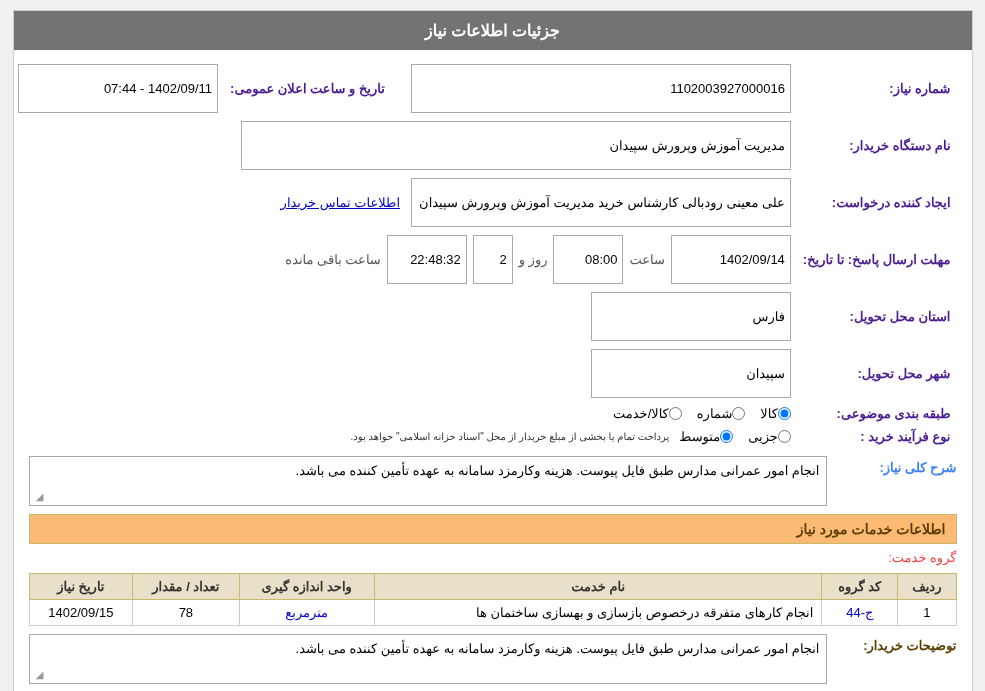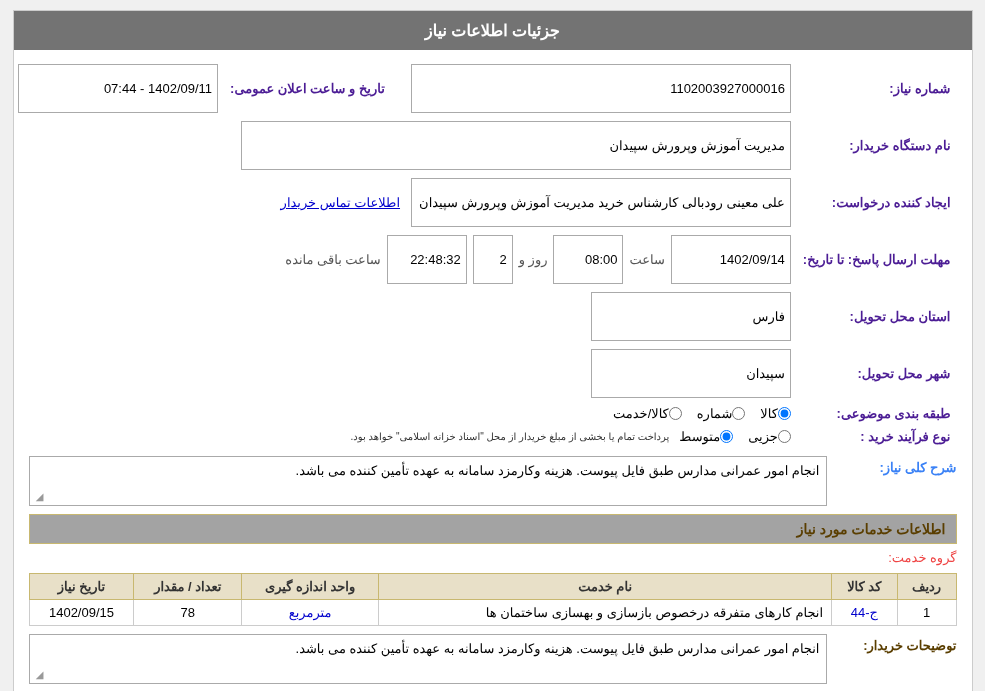--- a/index.html
+++ b/index.html
@@ -74,21 +74,21 @@
       display: flex;
       gap: 15px;
       align-items: center;
       direction: rtl;
     }
     .radio-item {
       display: flex;
       align-items: center;
     }
     .section-header {
-      background: #a3a3a3;
+      background: #fdba74;
       border: 1px solid #c8b870;
       padding: 6px 10px;
       font-weight: bold;
       font-size: 14px;
       color: #5a3e00;
       margin: 8px 0 6px 0;
     }
     .description-box {
       border: 1px solid #aaa;
       padding: 6px;
@@ -280,21 +280,21 @@
     <div class="section-header">اطلاعات خدمات مورد نیاز</div>
 
     <div style="display:flex; align-items:center; direction:rtl; margin-bottom:8px; gap:6px;">
       <span style="font-weight:normal; color:#ef4444; min-width:90px;">گروه خدمت:</span>
     </div>
 
     <table class="data-table">
       <thead>
         <tr>
           <th>ردیف</th>
-          <th>کد کالا</th>
+          <th>کد گروه</th>
           <th>نام خدمت</th>
           <th>واحد اندازه گیری</th>
           <th>تعداد / مقدار</th>
           <th>تاریخ نیاز</th>
         </tr>
       </thead>
       <tbody id="services-tbody">
       <tr>
     <td>1</td>
     <td style="color:#0000cc;">ج-44</td>

